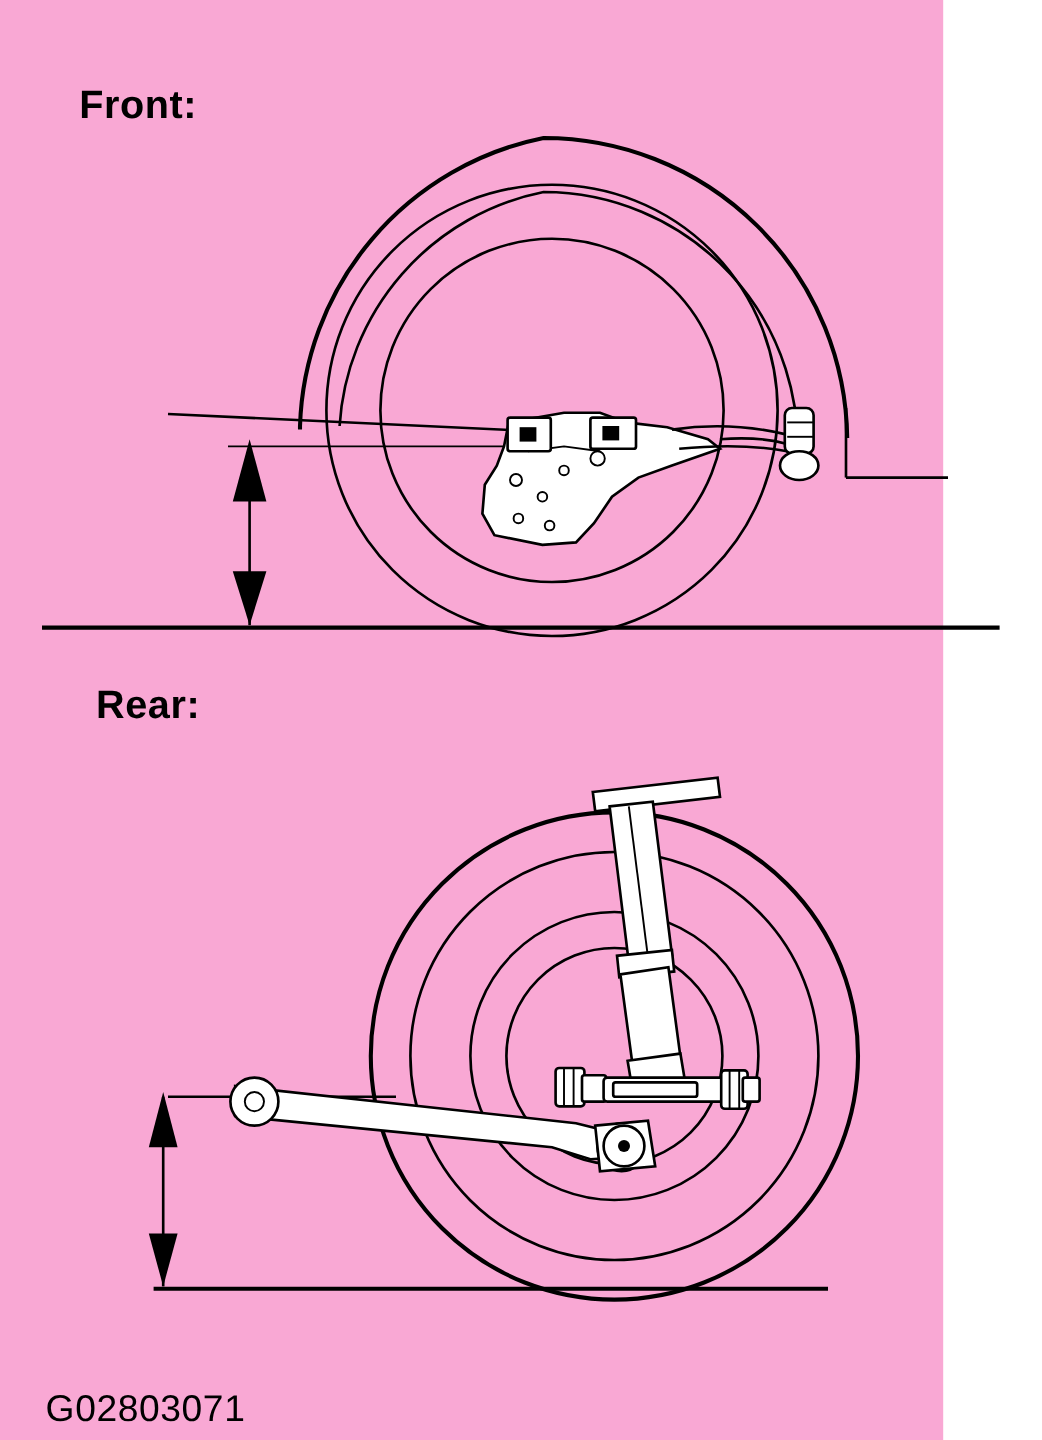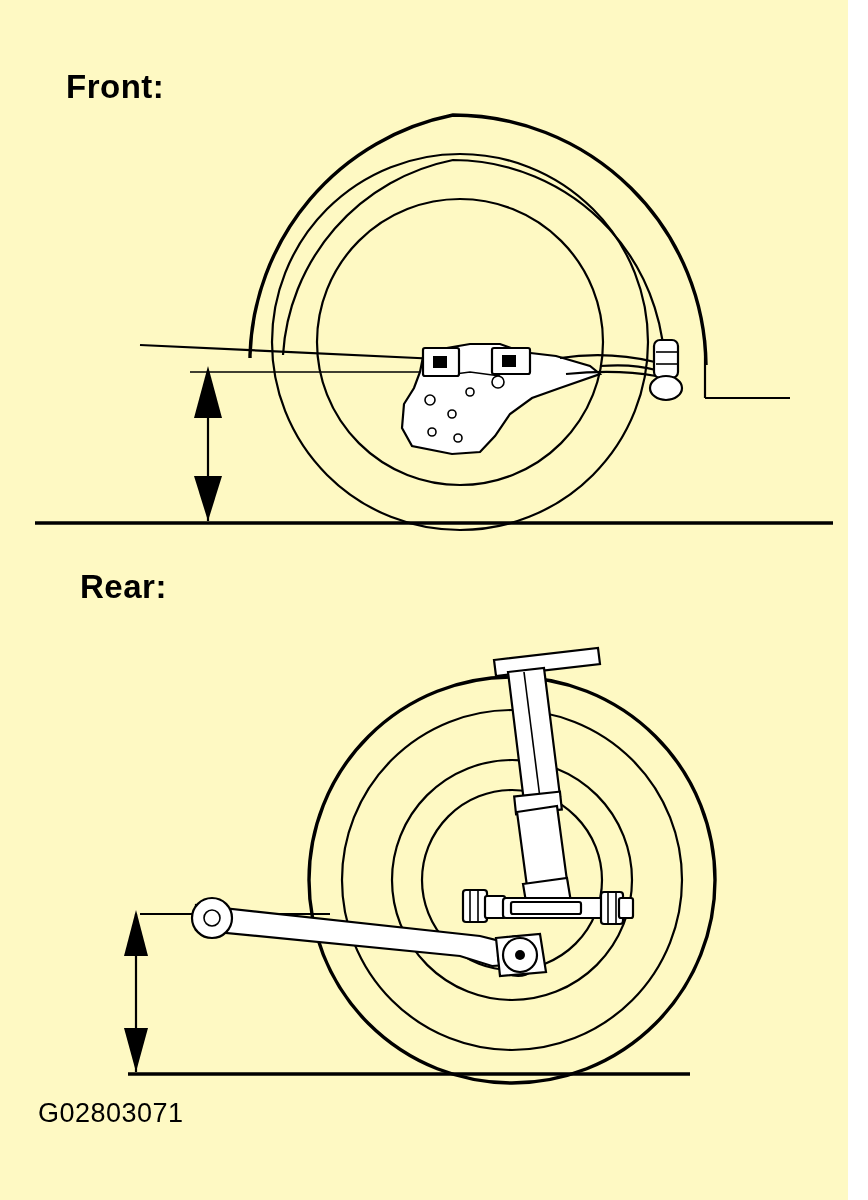--- a/index.html
+++ b/index.html
@@ -9,40 +9,40 @@
   }
   body {
     width: 868px;
     height: 1200px;
     font-family: "Liberation Sans", sans-serif;
     position: relative;
     overflow: hidden;
   }
   #page {
     position: relative;
-    width: 848px;
+    width: 786px;
     height: 1200px;
-    background: #fef9c3;
+    background: #f9a8d4;
   }
   .section-label {
     position: absolute;
     font-family: "Liberation Sans", sans-serif;
     font-weight: bold;
     font-size: 33px;
     color: #000000;
     letter-spacing: 0.5px;
   }
   #front-label { left: 66px; top: 68px; }
   #rear-label  { left: 80px; top: 568px; }
   .figure-caption {
     position: absolute;
     left: 38px;
-    top: 1098px;
+    top: 1156px;
     font-family: "Liberation Sans", sans-serif;
-    font-size: 27px;
+    font-size: 31px;
     color: #000000;
     letter-spacing: 0.5px;
   }
   svg.diagram {
     position: absolute;
     left: 0;
     top: 0;
     width: 868px;
     height: 1200px;
   }

